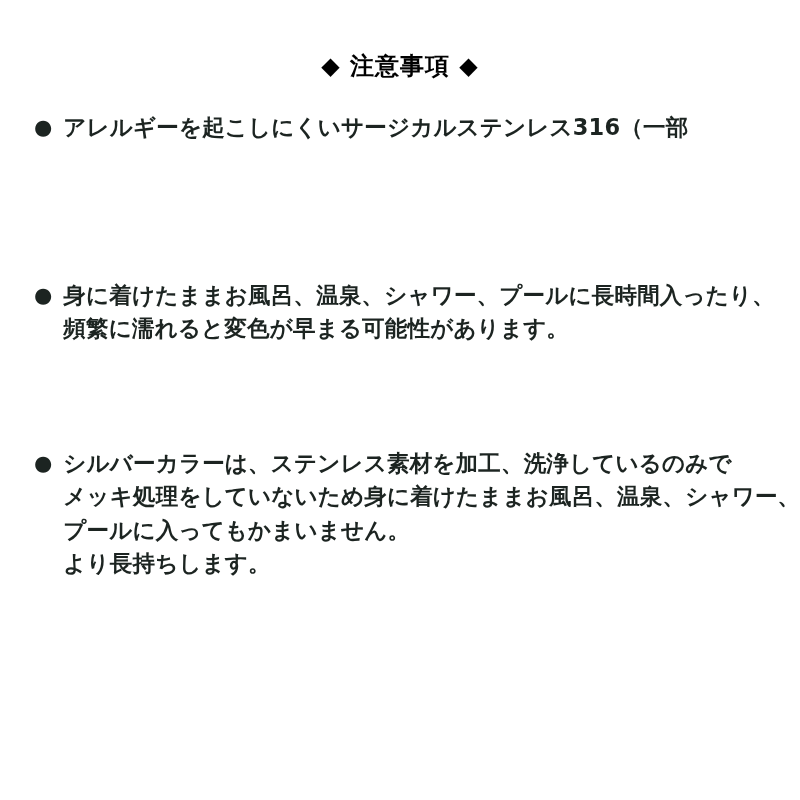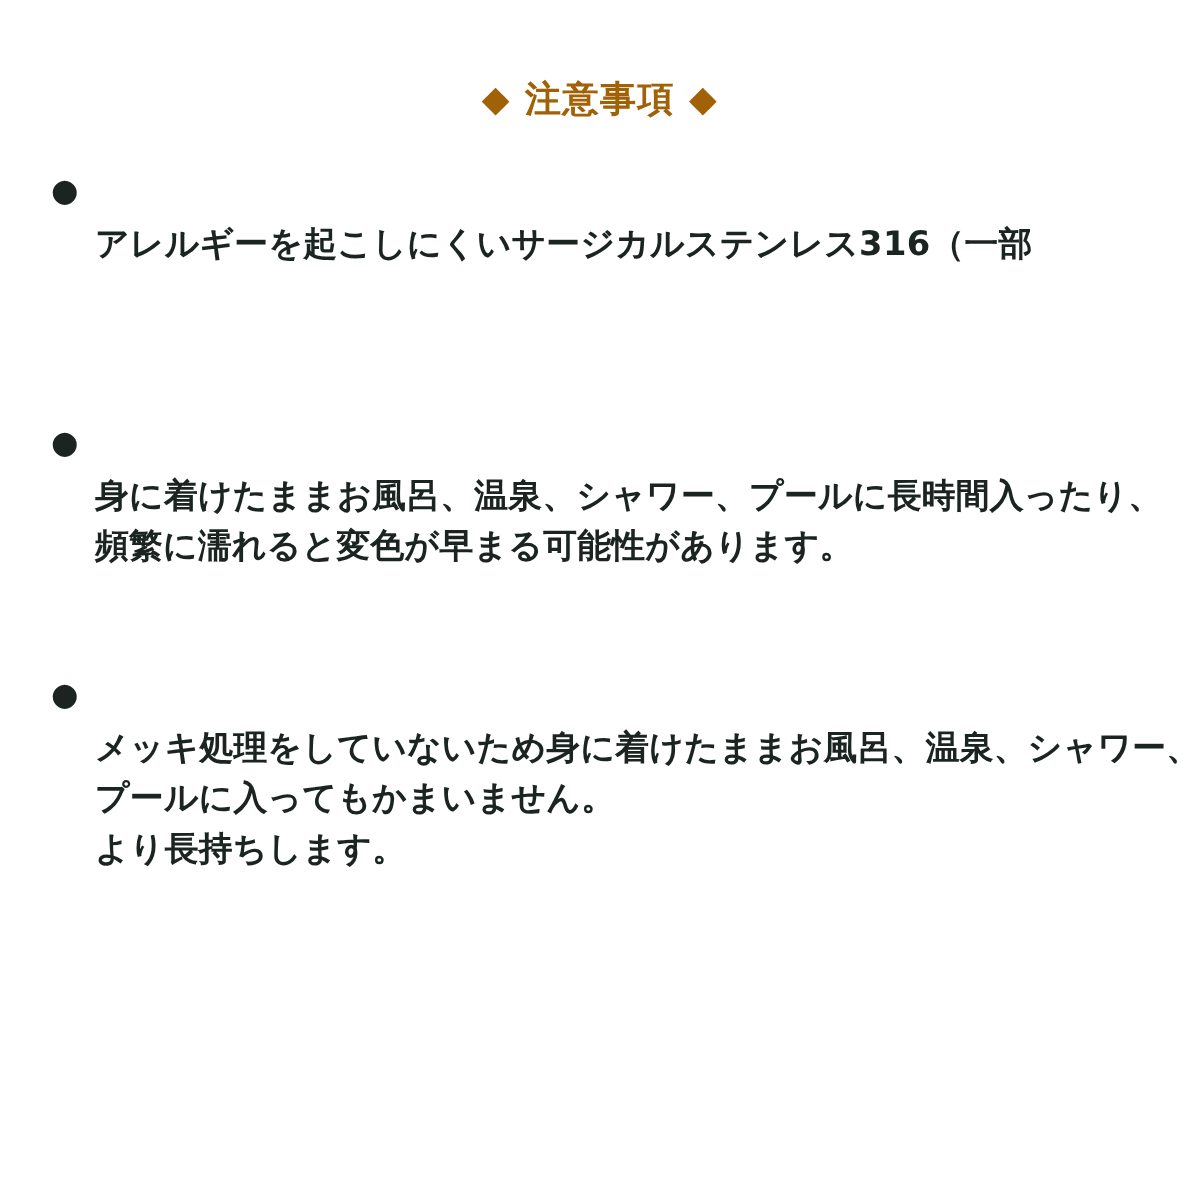--- a/index.html
+++ b/index.html
@@ -19,42 +19,41 @@
   }
   .title {
     position: absolute;
     top: 50px;
     left: 0;
     width: 800px;
     text-align: center;
     font-size: 24px;
     line-height: 32px;
     letter-spacing: 1px;
-    color: #a16207;
+    color: #000000;
   }
   .notice-item {
     position: absolute;
     left: 34px;
     display: flex;
     align-items: flex-start;
   }
   .notice-item.block-1 { top: 111px; }
   .notice-item.block-2 { top: 279px; }
   .notice-item.block-3 { top: 447px; }
   .bullet {
     font-size: 21px;
     line-height: 33.4px;
     margin-right: 11px;
     flex: 0 0 auto;
     color: #1c2421;
   }
   .lines {
     display: flex;
     flex-direction: column;
-    margin-top: 36px;
   }
   .line {
     font-size: 22.5px;
     line-height: 33.4px;
     letter-spacing: 0.2px;
     white-space: nowrap;
     color: #1c2421;
   }
 </style>
 </head>
@@ -75,19 +74,20 @@
     <span class="bullet">●</span>
     <div class="lines">
       <div class="line">身に着けたままお風呂、温泉、シャワー、プールに長時間入ったり、</div>
       <div class="line">頻繁に濡れると変色が早まる可能性があります。</div>
     </div>
   </div>
 
   <div class="notice-item block-3">
     <span class="bullet">●</span>
     <div class="lines">
+      <div class="line">シルバーカラーは、ステンレス素材を加工、洗浄しているのみで</div>
       <div class="line">メッキ処理をしていないため身に着けたままお風呂、温泉、シャワー、</div>
       <div class="line">プールに入ってもかまいません。</div>
       <div class="line">より長持ちします。</div>
     </div>
   </div>
 
 </div>
 
 </body></html>

